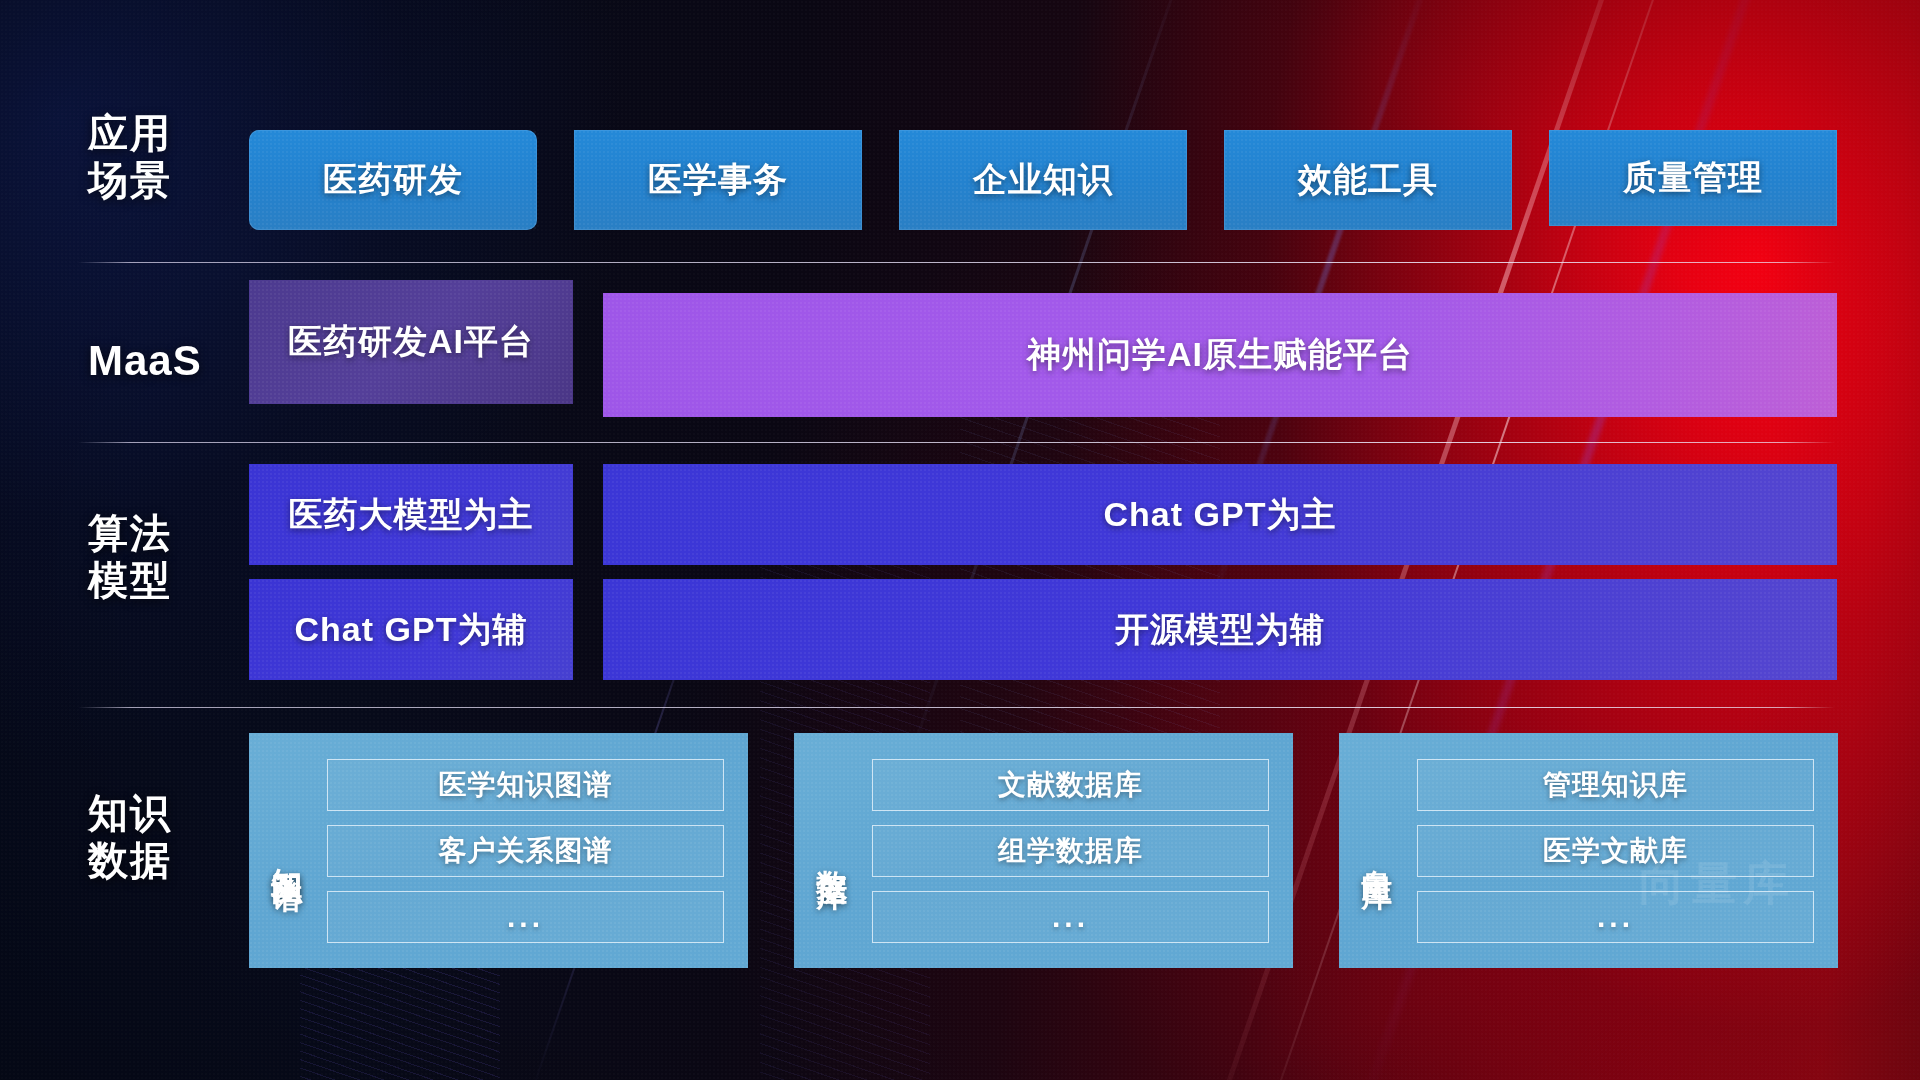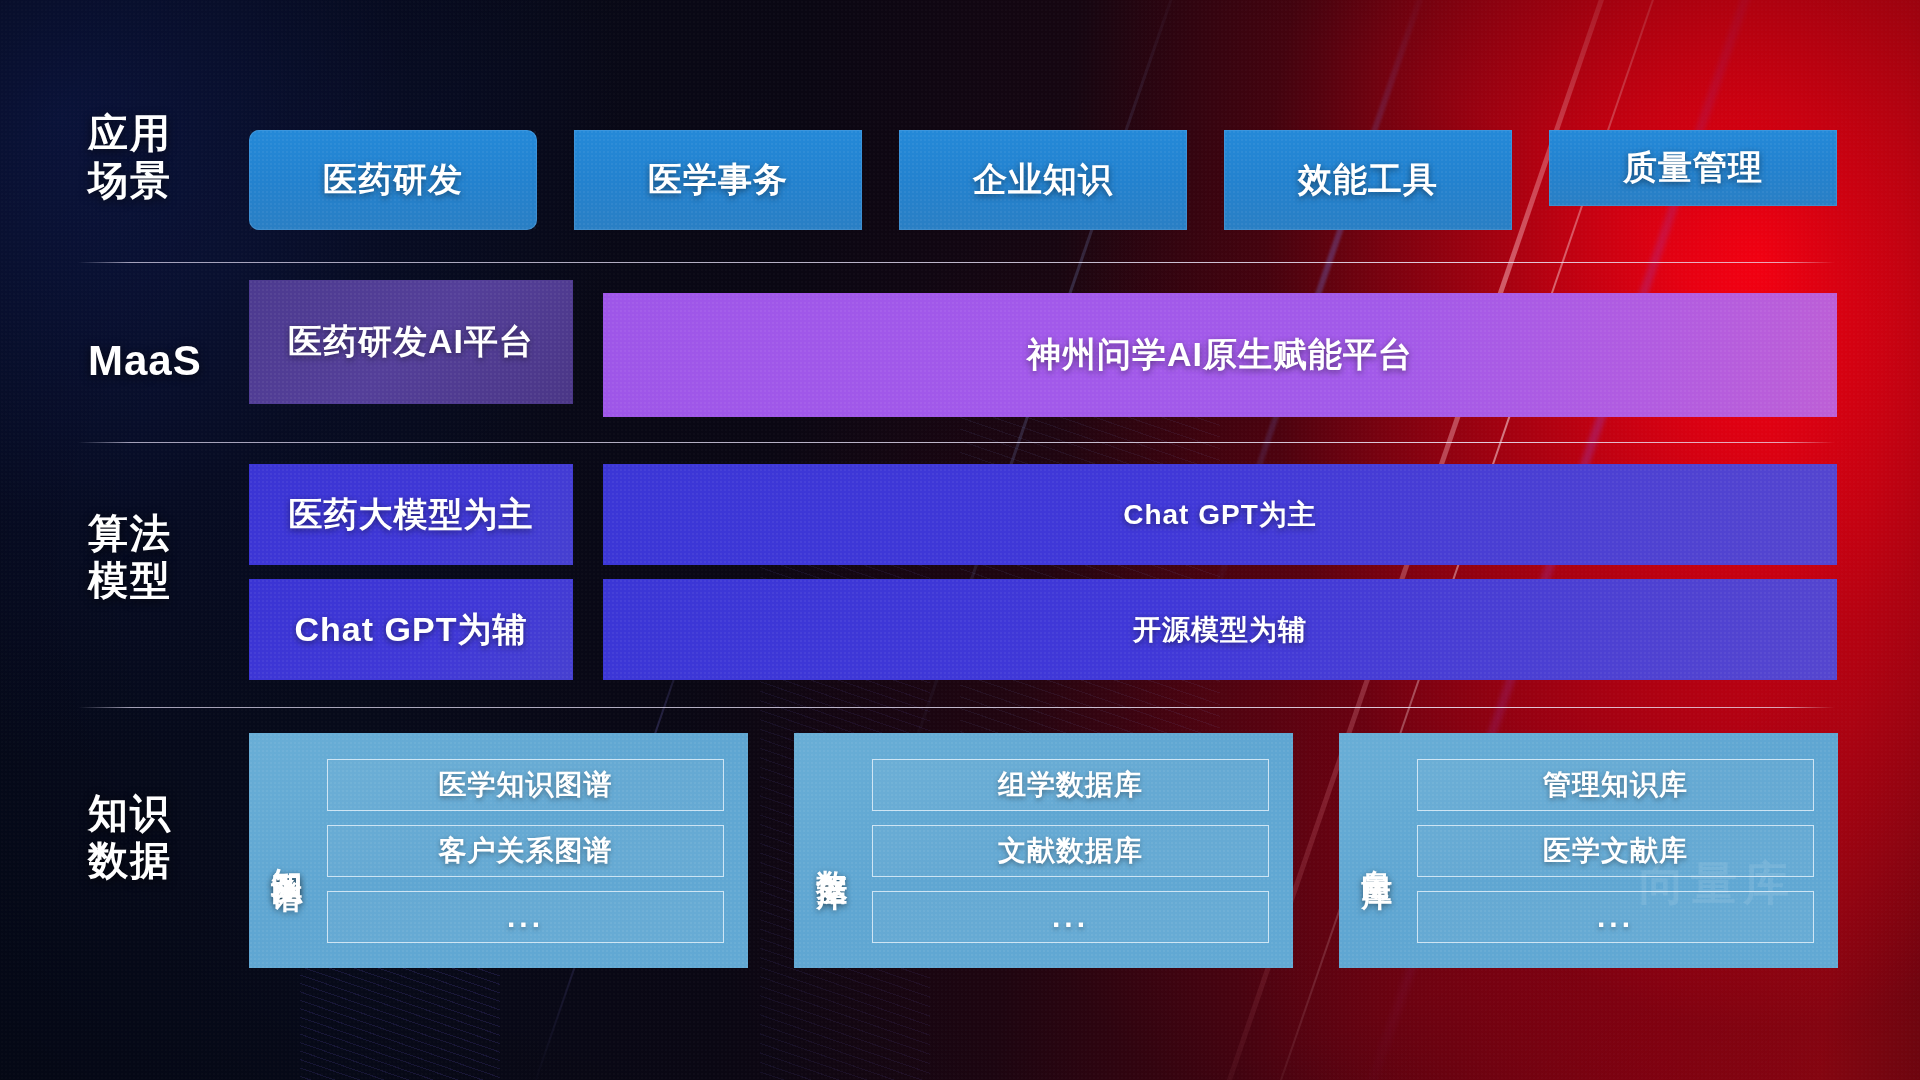--- a/index.html
+++ b/index.html
@@ -72,21 +72,21 @@
   .maas-left{
     background:linear-gradient(135deg,#4c3a8f 0%,#543f99 50%,#4a3686 100%);
     font-size:34px;
   }
   .maas-right{
     background:linear-gradient(100deg,#9e56e8 0%,#a259ea 35%,#a25ae9 62%,#b25ce0 85%,#bd5fd6 100%);
     font-size:34px;
   }
   .algo-box{
     background:linear-gradient(110deg,#3b36d6 0%,#4038d8 45%,#4a3fd3 75%,#5546cf 100%);
-    font-size:28px;
+    font-size:34px;
   }
   .algo-left{
     background:linear-gradient(135deg,#3a34d4 0%,#4038d7 60%,#4640d0 100%);
     font-size:34px;
   }
 
   
   .kpanel{
     position:absolute;display:flex;align-items:stretch;
     background:linear-gradient(160deg,#69aed6 0%,#5fa6d2 45%,#62a9d4 100%);
@@ -148,21 +148,21 @@
   </div>
   <div class="box app-box" style="left:574px;top:130px;width:288px;height:100px;">
     <span>医学事务</span>
   </div>
   <div class="box app-box" style="left:899px;top:130px;width:288px;height:100px;">
     <span>企业知识</span>
   </div>
   <div class="box app-box" style="left:1224px;top:130px;width:288px;height:100px;">
     <span>效能工具</span>
   </div>
-  <div class="box app-box" style="left:1549px;top:130px;width:288px;height:76px;">
+  <div class="box app-box" style="left:1549px;top:130px;width:288px;height:96px;">
     <span>质量管理</span>
   </div>
 
   <div class="divider" style="top:262px;"></div>
 
   <div class="rowlabel label-en" style="top:336px;">
     <span class="ln">MaaS</span>
   </div>
 
   <div class="box maas-left" style="left:249px;top:280px;width:324px;height:124px;">
@@ -205,22 +205,22 @@
     <div class="kitems">
       <div class="kitem">医学知识图谱</div>
       <div class="kitem">客户关系图谱</div>
       <div class="kitem dots">...</div>
     </div>
   </div>
 
   <div class="kpanel" style="left:794px;top:733px;width:499px;height:235px;">
     <div class="kside">数据库</div>
     <div class="kitems">
+      <div class="kitem">文献数据库</div>
       <div class="kitem">组学数据库</div>
-      <div class="kitem">文献数据库</div>
       <div class="kitem dots">...</div>
     </div>
   </div>
 
   <div class="kpanel" style="left:1339px;top:733px;width:499px;height:235px;">
     <div class="wm" style="left:300px;top:120px;">向量库</div>
     <div class="kside">向量库</div>
     <div class="kitems">
       <div class="kitem">管理知识库</div>
       <div class="kitem">医学文献库</div>

